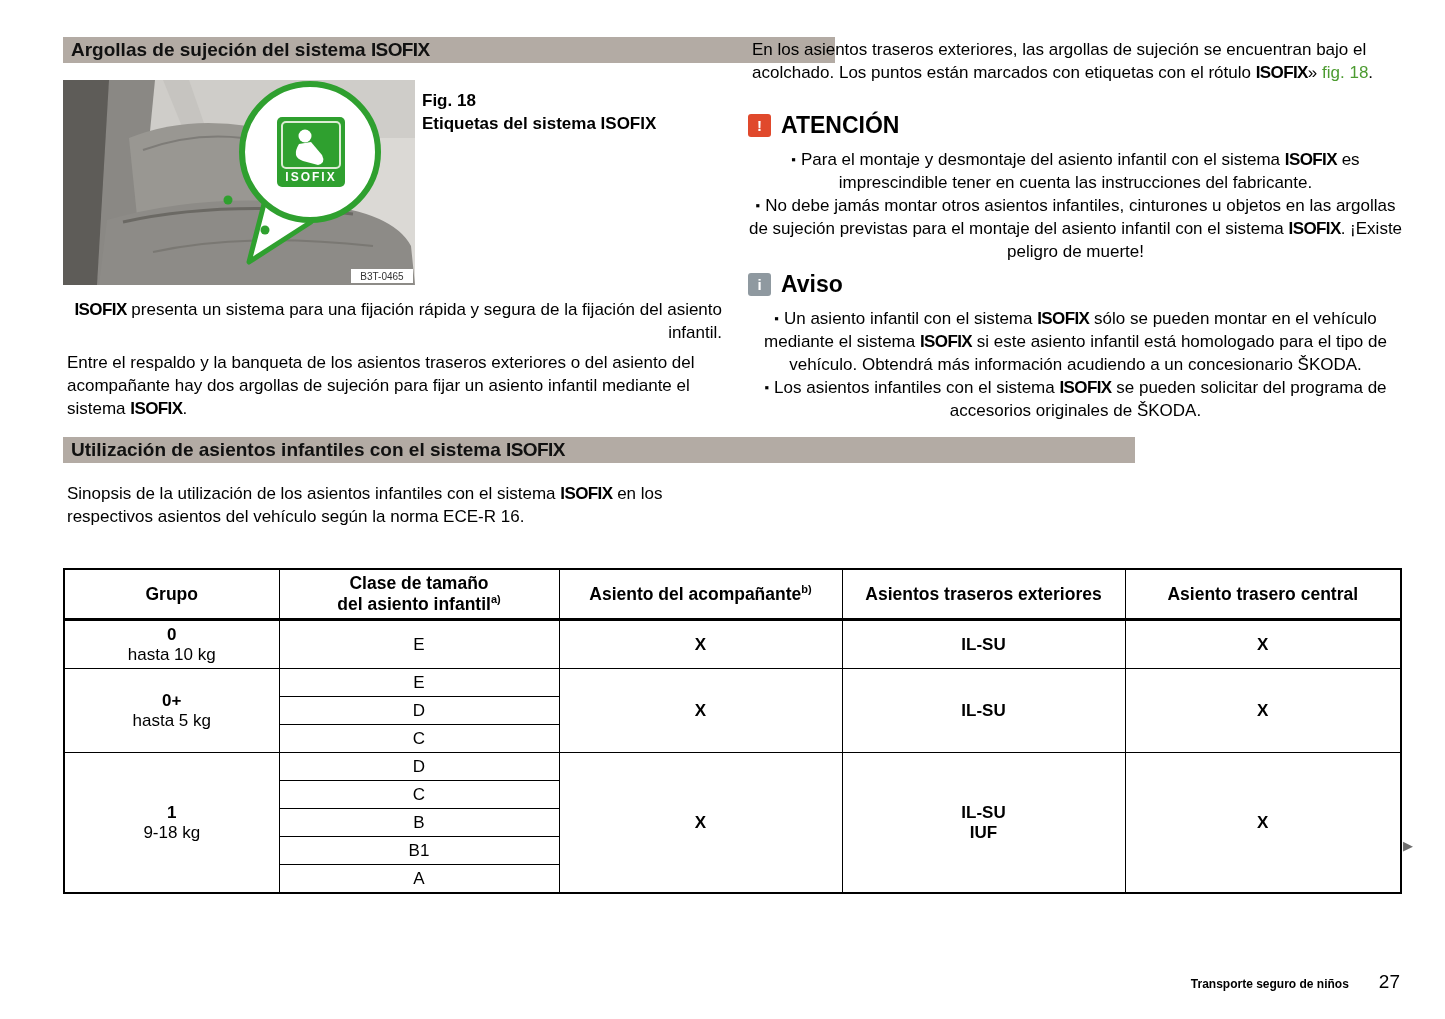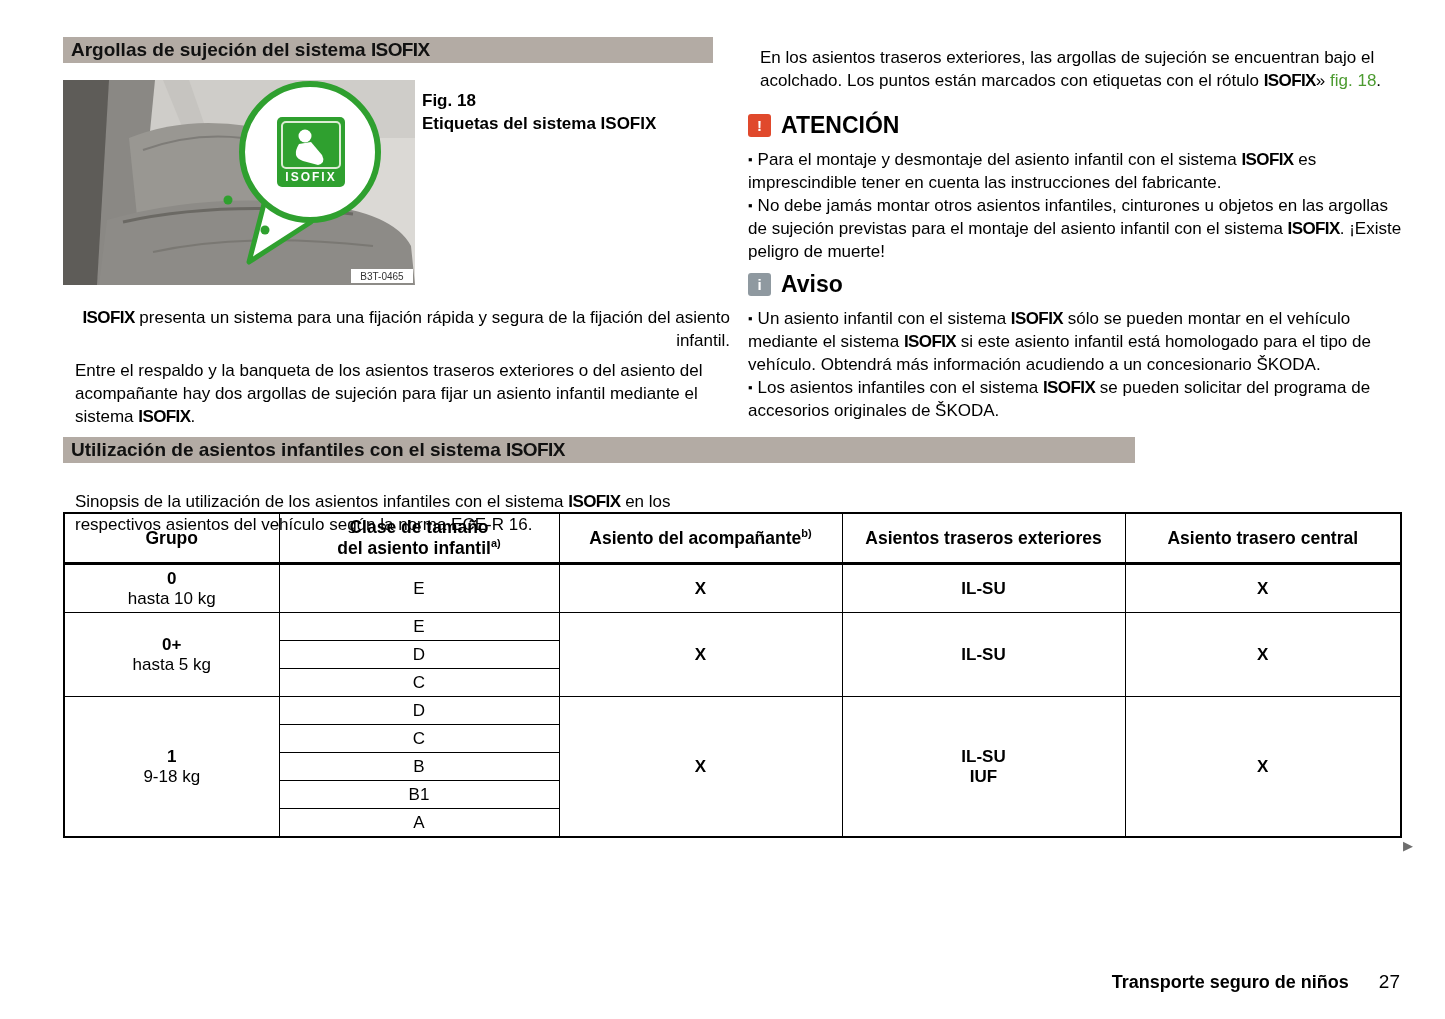--- a/index.html
+++ b/index.html
@@ -1,48 +1,48 @@
 <!DOCTYPE html>
 <html><head>
 <meta charset="utf-8">
 <style>
   html,body{margin:0;padding:0;background:#ffffff;}
   .page{position:relative;width:1445px;height:1019px;background:#ffffff;
         font-family:"Liberation Sans",sans-serif;color:#000;overflow:hidden;}
   .abs{position:absolute;}
   .txt{font-size:17px;line-height:23px;}
-  p{margin:12px;}
+  p{margin:4px;}
   .bar{position:absolute;height:26px;background:#b3aba4;font-size:19px;font-weight:bold;
        line-height:26px;padding-left:8px;box-sizing:border-box;color:#111;}
   .isofix{font-weight:bold;letter-spacing:-0.6px;}
   .green-link{color:#4c9b30;cursor:pointer;}
   .figcap{font-size:17px;line-height:23px;font-weight:bold;}
   .note-title-row{display:flex;align-items:center;gap:10px;margin-bottom:9px;}
   .note-icon{width:23px;height:23px;border-radius:3px;color:#fff;font-weight:bold;font-size:15px;
              display:flex;align-items:center;justify-content:center;flex:0 0 auto;}
   .note-title{font-size:23px;font-weight:bold;}
-  .bullets p{margin:0;}
+  .bullets p{margin:0;text-align:center;}
   .blt{display:inline-block;font-size:13px;vertical-align:1px;margin-right:5px;}
   .usage-table{border-collapse:collapse;table-layout:fixed;font-size:17px;border:2px solid #000;}
   .usage-table td,.usage-table th{border:1px solid #000;text-align:center;vertical-align:middle;padding:0 4px;}
   .usage-table thead th{height:48px;font-weight:bold;border-bottom:3px solid #000;line-height:21px;font-size:17.5px;}
   .sub-td{height:27px;}
   .g0-row td{height:47px;}
   .val{font-weight:bold;}
   .grupo-num{font-weight:bold;}
   sup{font-size:11px;line-height:0;}
   .footer-row{position:absolute;display:flex;justify-content:flex-end;align-items:baseline;gap:30px;}
   .cont-mark{position:absolute;font-size:13px;color:#6e6e6e;}
 </style>
 </head>
 <body>
 
 <div class="page">
 
-  <div class="bar" style="left:63px;top:37px;width:650px;">
+  <div class="bar" style="left:63px;top:37px;width:772px;">
     <span>Argollas de sujeción del sistema </span><span class="isofix">ISOFIX</span>
   </div>
 
   <div class="abs" style="left:63px;top:80px;width:352px;height:205px;">
     <svg width="352" height="205" viewBox="0 0 352 205">
       <rect width="352" height="205" fill="#dbd9d5"></rect>
       <rect width="352" height="58" fill="#cfcdc9"></rect>
       <path d="M0,0 L92,0 L72,205 L0,205 Z" fill="#8a8884"></path>
       <path d="M0,0 L46,0 L34,205 L0,205 Z" fill="#5e5c58"></path>
       <path d="M100,0 L126,0 L158,92 L140,98 Z" fill="#c6c4c0"></path>
@@ -108,21 +108,21 @@
   </div>
 
   <div class="bar" style="left:63px;top:437px;width:1072px;">
     <span>Utilización de asientos infantiles con el sistema </span><span class="isofix">ISOFIX</span>
   </div>
 
   <p class="txt abs" style="left:63px;top:478px;width:662px;">
     <span>Sinopsis de la utilización de los asientos infantiles con el sistema </span><span class="isofix">ISOFIX</span><span> en los respectivos asientos del vehículo según la norma ECE-R 16.</span>
   </p>
 
-  <div class="abs" style="left:63px;top:512px;">
+  <div class="abs" style="left:63px;top:568px;">
     <table class="usage-table">
       <colgroup>
         <col style="width:215px">
           <col style="width:280px">
           <col style="width:283px">
           <col style="width:283px">
           <col style="width:276px">
       </colgroup>
       <thead>
         <tr>
@@ -191,17 +191,17 @@
         <tr>
             <td class="sub-td">A</td>
           </tr>
       </tbody>
     </table>
   </div>
 
   <div class="cont-mark" style="left:1403px;top:838px;">▶</div>
 
   <div class="footer-row" style="left:900px;top:971px;width:500px;">
-    <span style="font-size:18px;font-weight:bold;">Transporte seguro de niños</span>
+    <span style="font-size:12px;font-weight:bold;">Transporte seguro de niños</span>
     <span style="font-size:19px;font-weight:normal;">27</span>
   </div>
 
 </div>
 
 </body></html>

